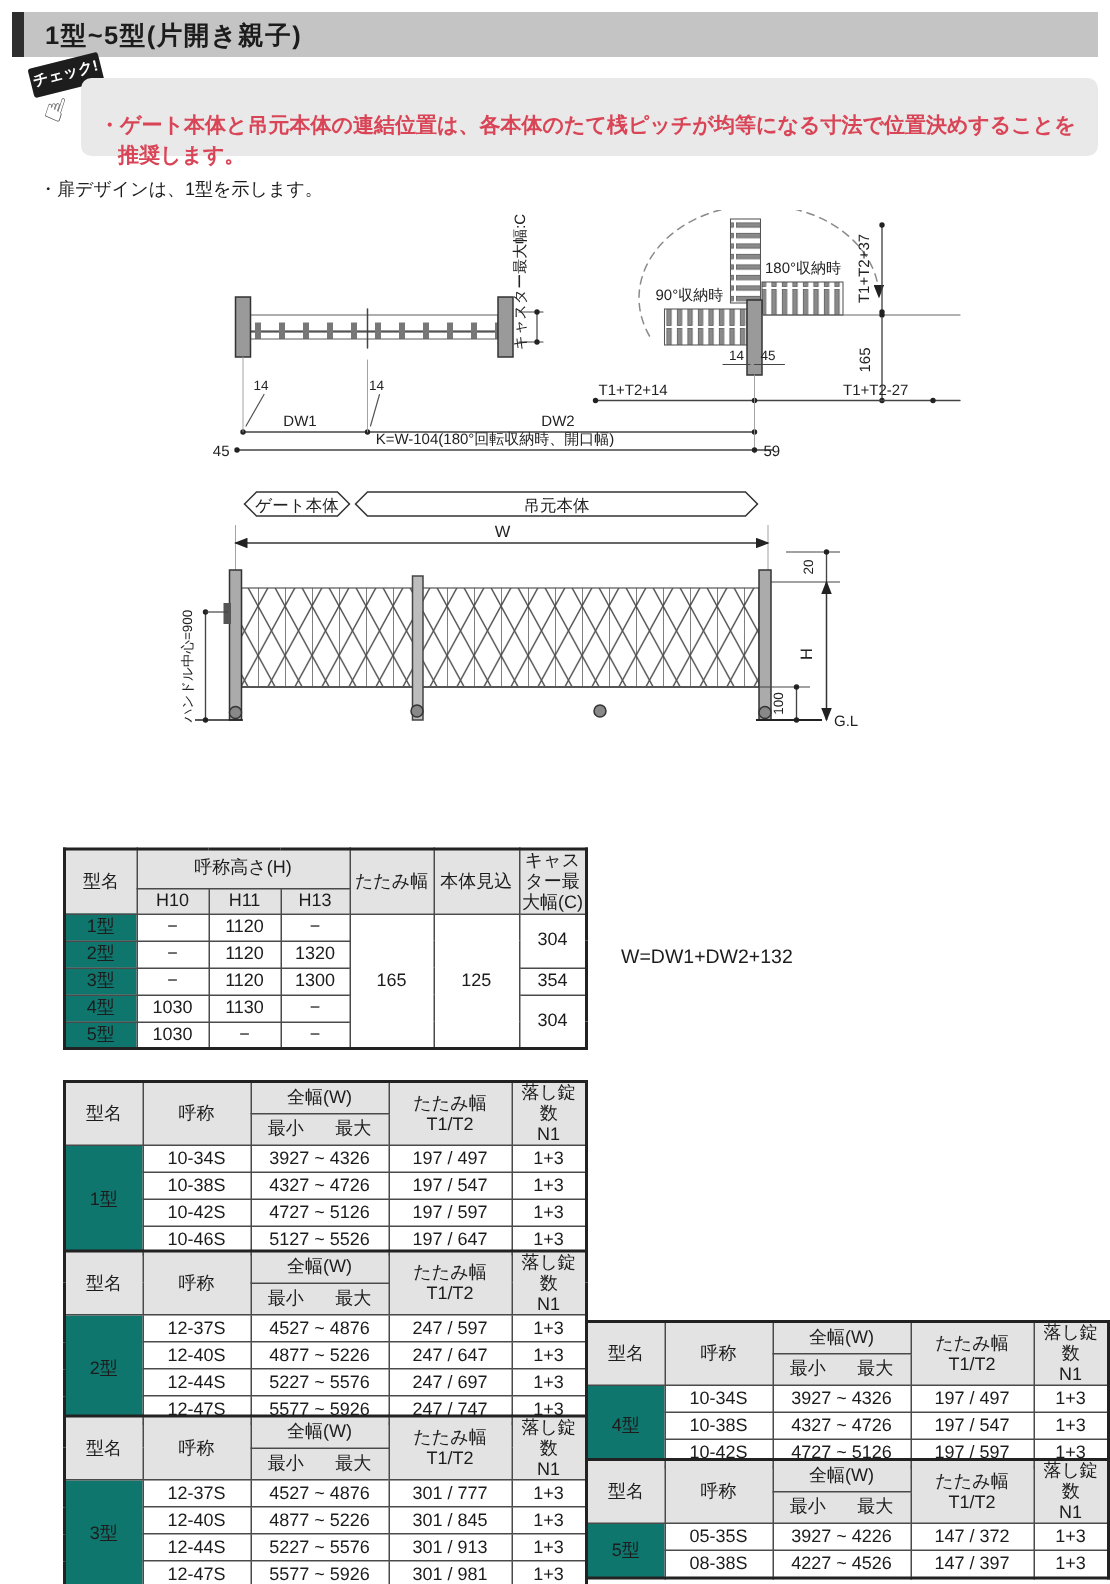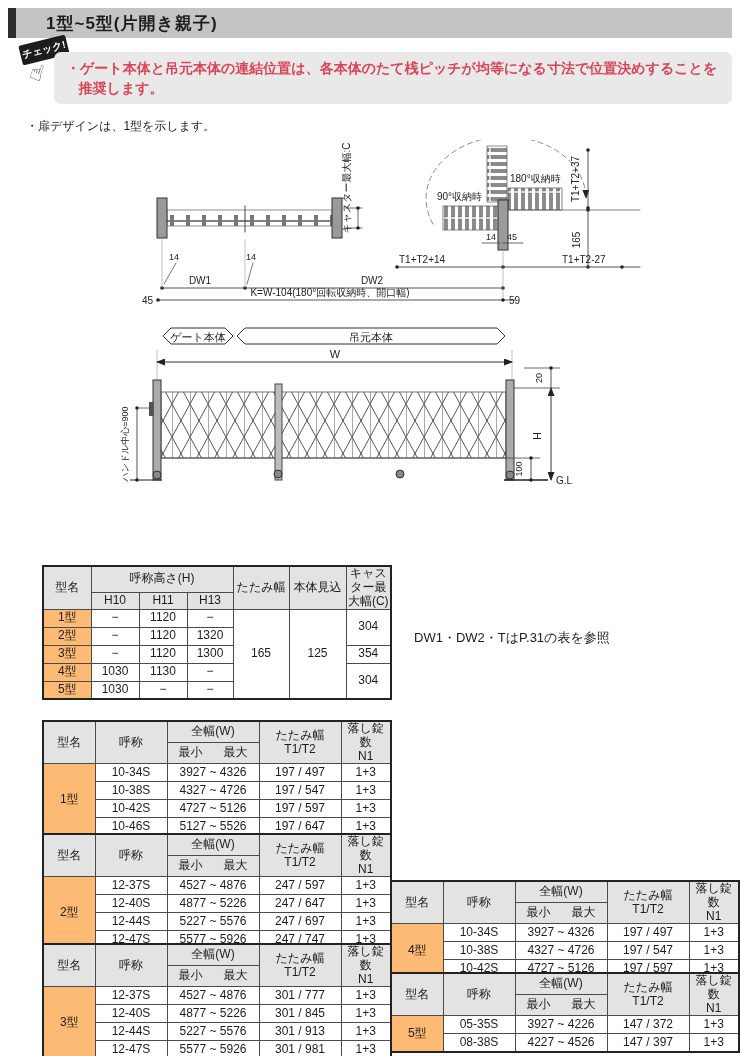--- a/index.html
+++ b/index.html
@@ -3,40 +3,40 @@
 <meta charset="utf-8">
 <style>
   html,body{margin:0;padding:0;background:#fff;}
   body{width:740px;height:1056px;position:relative;overflow:hidden;
        font-family:"Liberation Sans","DejaVu Sans",sans-serif;color:#1c1c1c;}
   .abs{position:absolute;}
 
   
   .titlebar{left:8px;top:8px;width:724px;height:30px;background:#c4c4c4;}
   .titlebar .accent{position:absolute;left:0;top:0;width:8px;height:30px;background:#2e2e2e;}
-  .titlebar .t{position:absolute;left:38px;top:4px;font-size:17px;font-weight:bold;letter-spacing:1px;}
+  .titlebar .t{position:absolute;left:22px;top:4px;font-size:17px;font-weight:bold;letter-spacing:1px;}
 
   
   .checknote{left:54px;top:52px;width:678px;height:52px;background:#e9e9e9;border-radius:7px;}
-  .checknote p{margin:7px 12px;font-size:14px;line-height:1.4;color:#d94556;font-weight:bold;
+  .checknote p{margin:22px 12px;font-size:14px;line-height:1.4;color:#d94556;font-weight:bold;
                text-indent:-0.9em;padding-left:0.9em;}
   .checkbadge{left:20px;top:40px;width:48px;height:20px;background:#1d1d1d;color:#fff;
               font-size:10px;font-weight:bold;text-align:center;line-height:20px;
               transform:rotate(-14deg);border-radius:2px;}
   .checkhand{left:30px;top:60px;font-size:22px;color:#444;transform:rotate(18deg);}
 
   .designnote{left:26px;top:118px;font-size:12px;}
 
   
   table{border-collapse:collapse;table-layout:fixed;}
   .tbl{border:2px solid #222;font-size:12px;}
   .tbl th,.tbl td{border:1px solid #4a4a4a;text-align:center;vertical-align:middle;
                   padding:0 1px;font-weight:normal;line-height:1.15;}
   .hd{background:#e3e3e3;}
-  .mc{background:#fdba74;}
+  .mc{background:#0f766e;}
   .spec{left:42px;top:565px;width:348px;}
   .spec tr{height:18px;}
   .spec tr.h1{height:26px;} .spec tr.h2{height:17px;margin-top:16px;}
   .sizes tr{height:18px;}
   .sizes tr.h{height:17px;}
   .mm{display:flex;justify-content:space-between;padding:0 10px;}
   .sidenote{left:400px;top:628px;font-size:13px;line-height:1.6;}
   .sidenote div.ind{padding-left:14px;}
 
   
@@ -253,21 +253,21 @@
   <tr>
     <td class="mc">5型</td>
     <td>1030</td>
     <td>−</td>
     <td>−</td>
   </tr>
 </tbody>
   </table>
 
 <div class="abs sidenote">
-  <div class="ind">DW1・DW2・TはP.31の表を参照</div>
+  <div class="ind">W=DW1+DW2+132</div>
 </div>
 
 <table class="abs tbl sizes" style="left:42px;top:720px;width:348px;">
   <colgroup>
       <col style="width:52px">
       <col style="width:72px">
       <col style="width:92px">
       <col style="width:82px">
       <col style="width:50px">
     </colgroup>

